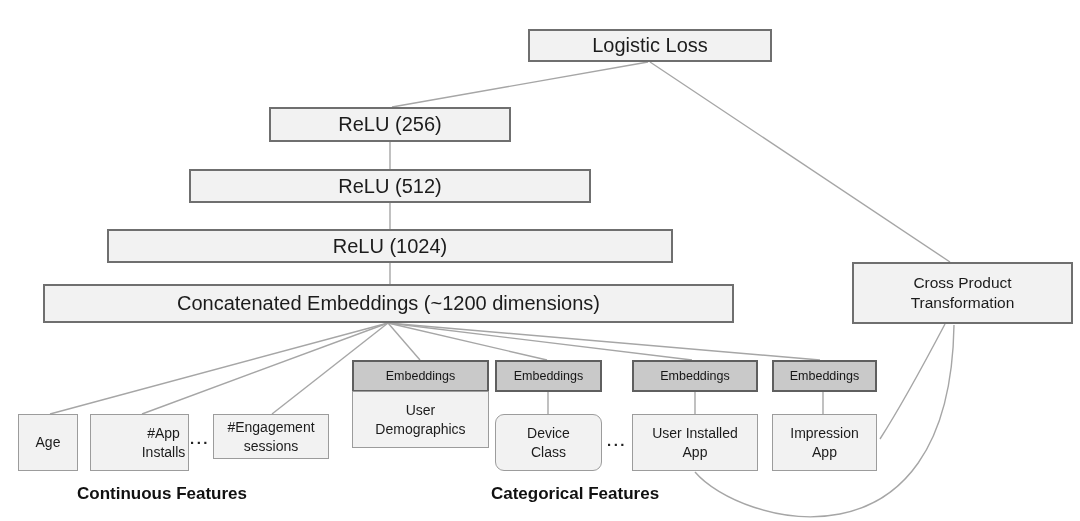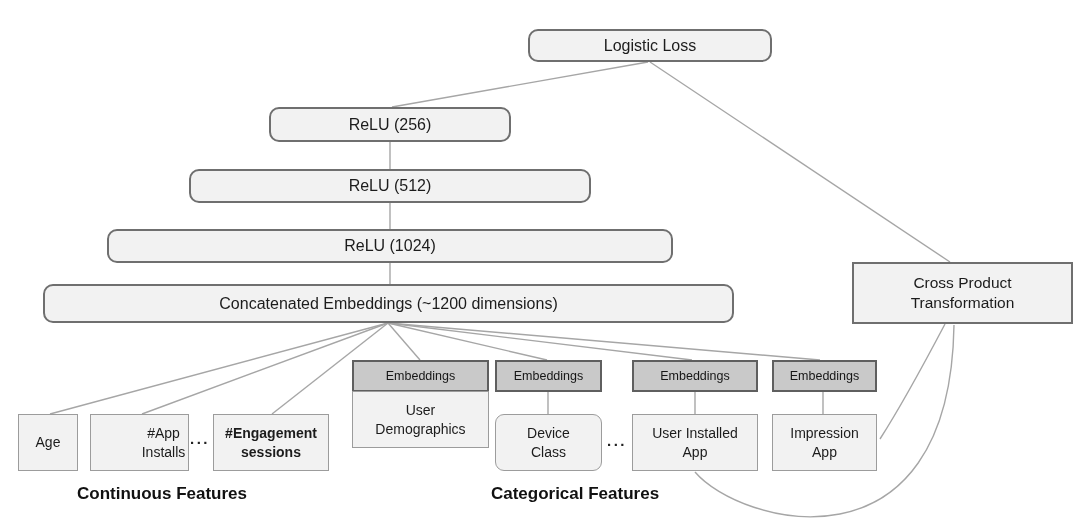--- a/index.html
+++ b/index.html
@@ -15,21 +15,21 @@
   .node{
     position:absolute;
     box-sizing:border-box;
     display:flex;align-items:center;justify-content:center;
     text-align:center;
     white-space:pre-line;
     background:#f2f2f2;
     border:2px solid #6f6f6f;
     color:#1c1c1c;
   }
-  .tower{font-size:16px;border-radius:10px;}
+  .tower{font-size:20px;}
   .cross{font-size:15.5px;line-height:1.32;}
   .emb{
     background:#c9c9c9;
     border:2px solid #5f5f5f;
     font-size:12.5px;
     color:#161616;
   }
   .feature{
     border:1.5px solid #9c9c9c;
     font-size:14px;
@@ -93,21 +93,21 @@
 
   <div class="node emb" style="left:352px;top:360px;width:137px;height:32px;">Embeddings</div>
   <div class="node emb" style="left:495px;top:360px;width:107px;height:32px;">Embeddings</div>
   <div class="node emb" style="left:632px;top:360px;width:126px;height:32px;">Embeddings</div>
   <div class="node emb" style="left:772px;top:360px;width:105px;height:32px;">Embeddings</div>
 
   <div class="node feature" style="left:18px;top:414px;width:60px;height:57px;">Age</div>
   <div class="node feature" style="left:90px;top:414px;width:99px;height:57px;padding-left:48px;">#App
 Installs</div>
   <div class="dots" style="left:200px;top:438px;">...</div>
-  <div class="node feature" style="left:213px;top:414px;width:116px;height:57px;font-weight:bold;">#Engagement
+  <div class="node feature" style="left:213px;top:414px;width:116px;height:45px;">#Engagement
 sessions</div>
 
   <div class="node feature" style="left:352px;top:391px;width:137px;height:57px;">User
 Demographics</div>
   <div class="node feature" style="left:495px;top:414px;width:107px;height:57px;border-radius:9px;">Device
 Class</div>
   <div class="dots" style="left:617px;top:440px;">...</div>
   <div class="node feature" style="left:632px;top:414px;width:126px;height:57px;">User Installed
 App</div>
   <div class="node feature" style="left:772px;top:414px;width:105px;height:57px;">Impression

